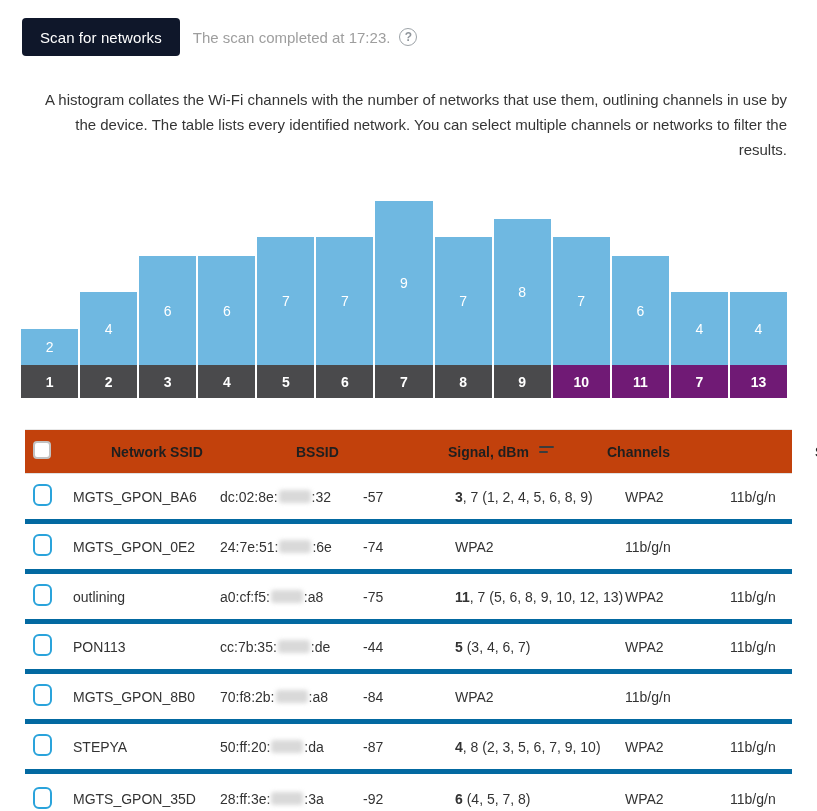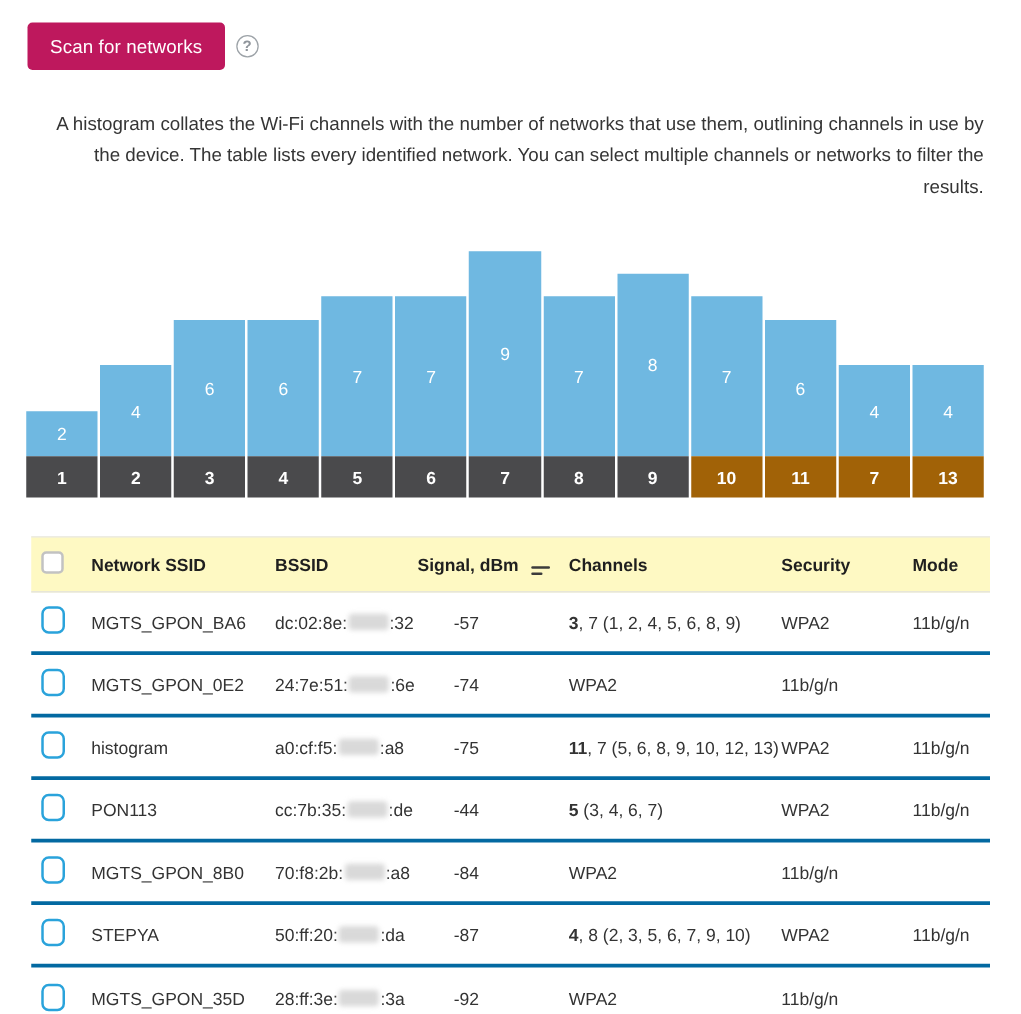--- a/index.html
+++ b/index.html
@@ -8,21 +8,21 @@
     width: 817px; height: 811px; overflow: hidden;
     font-family: "Liberation Sans", sans-serif;
     color: #333333;
   }
   .page { width: 817px; height: 811px; position: relative; background: #fff; }
 
   
   .topbar { display: flex; align-items: center; margin: 18px 0 0 22px; height: 38px; }
   .scan-btn {
     height: 38px; padding: 0 18px; border: none; border-radius: 4px;
-    background: #be185d; color: #ffffff; font-size: 15px; font-weight: 500;
+    background: #0f172a; color: #ffffff; font-size: 15px; font-weight: 500;
     font-family: "Liberation Sans", sans-serif; cursor: pointer; letter-spacing: .1px;
   }
   .status { margin-left: 13px; color: #9e9e9e; font-size: 15px; }
   .help {
     margin-left: 9px; width: 18px; height: 18px; border-radius: 50%;
     border: 1.5px solid #9da3a8; color: #8f959b; font-size: 12px; font-weight: 700;
     display: inline-flex; align-items: center; justify-content: center; cursor: pointer;
   }
 
   
@@ -39,60 +39,61 @@
     width: 100%; background: #6fb8e1; cursor: pointer;
     display: flex; align-items: center; justify-content: center;
   }
   .bar-value { color: #ffffff; font-size: 14px; font-weight: 500; }
   .labels { display: flex; gap: 2px; height: 33px; }
   .ch-label {
     flex: 1; display: flex; align-items: center; justify-content: center;
     color: #ffffff; font-size: 14px; font-weight: 700; cursor: pointer;
   }
   .ch-label.dark  { background: #4a4a4c; }
-  .ch-label.light { background: #a16207; }
+  .ch-label.light { background: #701a75; }
 
   
   .table { margin: 31px 0 0 25px; width: 767px; }
   .grid-row {
     display: grid;
     grid-template-columns: 48px 147px 114px 121px 170px 105px 1fr;
     align-items: center;
   }
   .thead {
-    height: 45px; background: #fef9c3;
+    height: 45px; background: #c2410c;
     border-top: 1px solid #e8e8e8; border-bottom: 1px solid #e0e0e0;
-    font-weight: 700; color: #1f1f1f; font-size: 14px;
-  }
-  .trow { height: 50px; border-bottom: 3px solid #0369a1; font-size: 14px; color: #333; cursor: pointer; }
+    font-weight: 700; color: #1f1f1f; font-size: 14px; gap: 38px;
+  }
+  .trow { height: 50px; border-bottom: 5px solid #0369a1; font-size: 14px; color: #333; cursor: pointer; }
   .trow.last { border-bottom: none; }
   .cell { white-space: nowrap; }
   .checkbox-cell { padding-left: 8px; }
   .cb { display: inline-block; background: #fff; }
   .cb-gray { width: 18px; height: 18px; border: 2px solid #c2c2c2; border-radius: 4px; cursor: pointer; }
   .cb-blue { width: 19px; height: 22px; border: 2px solid #2aa3db; border-radius: 6px; cursor: pointer; }
-  .signal-h { display: flex; align-items: flex-end; gap: 10px; }
+  .signal-h { display: flex; align-items: flex-start; gap: 10px; }
   .sort-icon { display: inline-flex; flex-direction: column; gap: 3px; cursor: pointer; padding-top: 2px; }
   .sort-icon i { display: block; height: 2px; background: #3c3c3c; border-radius: 1px; }
   .sort-icon .l1 { width: 15px; }
   .sort-icon .l2 { width: 9px; }
   .signal-cell { padding-left: 29px; }
   .blur-box {
     display: inline-block; width: 32px; height: 13px; margin: 0 1px;
     background: #d9d9d9; border-radius: 3px; filter: blur(2px); vertical-align: -1px;
   }
   .ch-primary { font-weight: 700; }
 </style>
 </head>
 <body>
 
 <div class="page">
 
   <div class="topbar">
     <button class="scan-btn">Scan for networks</button>
+    <span class="status">The scan completed at 17:23.</span>
     <span class="help">?</span>
   </div>
 
   <p class="desc">A histogram collates the Wi-Fi channels with the number of networks that use them, outlining channels in use by the device. The table lists every identified network. You can select multiple channels or networks to filter the results.</p>
 
   <div class="chart">
     <div class="bars" id="bars">
         <div class="bar-col">
           <div class="bar" style="height: 36px;">
             <span class="bar-value">2</span>
@@ -215,21 +216,21 @@
       <div class="cell"><span>24:7e:51:</span><span class="blur-box"></span><span>:6e</span></div>
       <div class="cell signal-cell">-74</div>
       <div class="cell">WPA2</div>
       <div class="cell">11b/g/n</div>
     </div>
 
     <div class="grid-row trow">
       <div class="cell checkbox-cell">
         <span class="cb cb-blue"></span>
       </div>
-      <div class="cell">histogram</div>
+      <div class="cell">outlining</div>
       <div class="cell"><span>a0:cf:f5:</span><span class="blur-box"></span><span>:a8</span></div>
       <div class="cell signal-cell">-75</div>
       <div class="cell"><span class="ch-primary">11</span><span>, 7 (5, 6, 8, 9, 10, 12, 13)</span></div>
       <div class="cell">WPA2</div>
       <div class="cell">11b/g/n</div>
     </div>
 
     <div class="grid-row trow">
       <div class="cell checkbox-cell">
         <span class="cb cb-blue"></span>
@@ -265,19 +266,20 @@
       <div class="cell">11b/g/n</div>
     </div>
 
     <div class="grid-row trow last">
       <div class="cell checkbox-cell">
         <span class="cb cb-blue"></span>
       </div>
       <div class="cell">MGTS_GPON_35D</div>
       <div class="cell"><span>28:ff:3e:</span><span class="blur-box"></span><span>:3a</span></div>
       <div class="cell signal-cell">-92</div>
+      <div class="cell"><span class="ch-primary">6</span><span> (4, 5, 7, 8)</span></div>
       <div class="cell">WPA2</div>
       <div class="cell">11b/g/n</div>
     </div>
   </div>
   </div>
 
 </div>
 
 </body></html>

